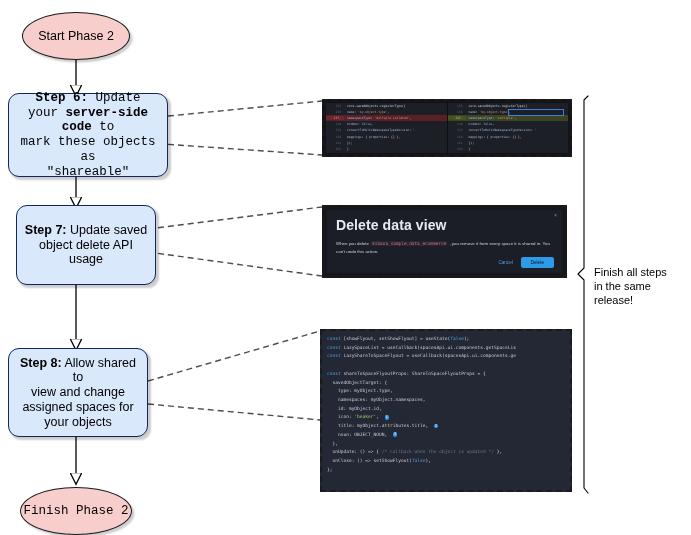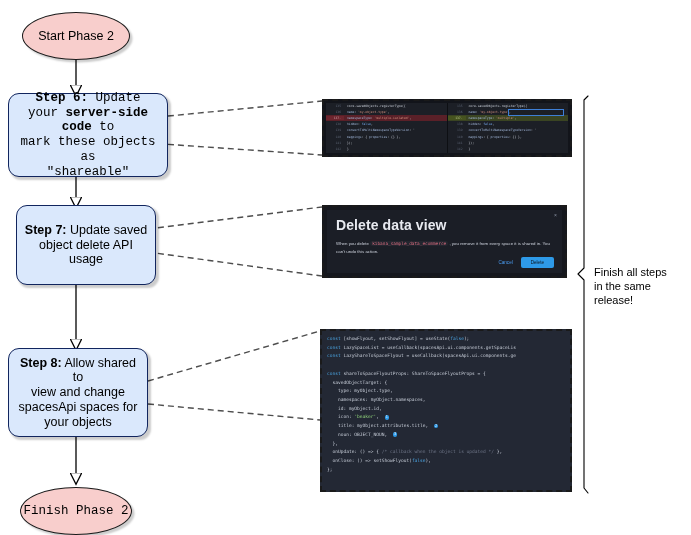--- a/index.html
+++ b/index.html
@@ -121,21 +121,21 @@
     <span>
       <b>Step 7:</b><span> Update saved</span><br>
       <span>object delete API usage</span><br>
     </span>
   </div>
 
   <div class="node process" id="n-step8" style="left:8px;top:348px;width:140px;height:89px;">
     <span>
       <b>Step 8:</b><span> Allow shared to</span><br>
       <span>view and change</span><br>
-      <span>spacesApi spaces for</span><br>
+      <span>assigned spaces for</span><br>
       <span>your objects</span>
     </span>
   </div>
 
   <div class="node terminator" id="n-finish" style="left:20px;top:487px;width:112px;height:48px;font-family:Liberation Mono, monospace;">
     <span class="nodetext">Finish Phase 2</span>
   </div>
 
   <div class="brace-label" style="left:594px;top:265px;">
     <span>Finish all steps</span><br>

